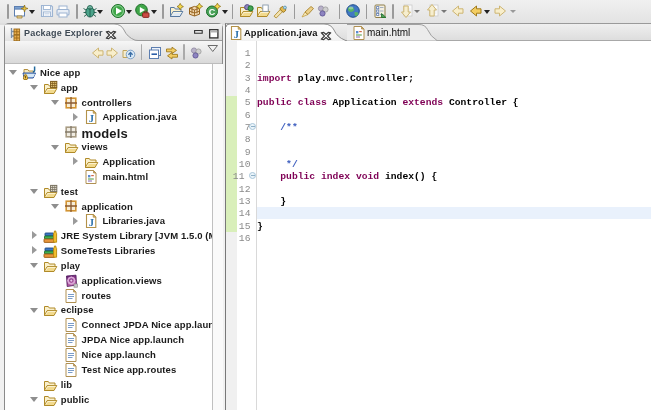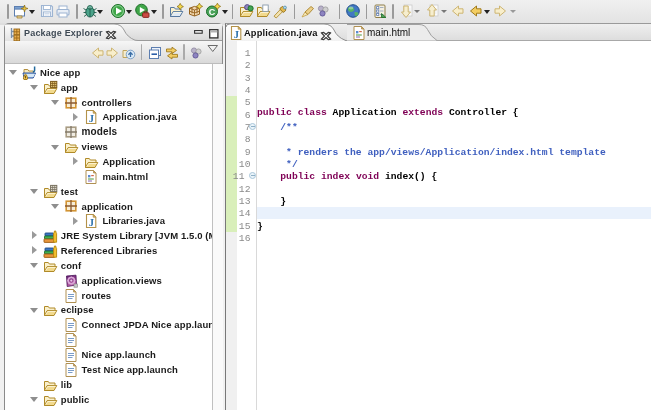--- a/index.html
+++ b/index.html
@@ -306,21 +306,21 @@
         <text x="8.4" y="12.6" font-size="10.5" font-weight="bold" fill="#2e73ad" text-anchor="middle" font-family="Liberation Serif">J</text>
       </svg>
     </div>
     <div class="abs" style="left:102.4px;top:111.4px;font-size:9.5px;font-weight:bold;color:#1a1a1a;white-space:nowrap;letter-spacing:0.1px;">Application.java</div>
     <div style="position:absolute;left:62.6px;top:124.22500000000002px;width:16px;height:16px;">
       <svg width="16" height="16" viewBox="0 0 16 16">
         <rect x="3.2" y="3.2" width="9.6" height="9.6" fill="#f0ece2" stroke="#a89c84" stroke-width="1.6"></rect>
         <path d="M8 2 V14 M2 8 H14" stroke="#82796a" stroke-width="1.3" fill="none"></path>
       </svg>
     </div>
-    <div class="abs" style="left:81.6px;top:126.2px;font-size:10px;font-weight:bold;color:#1a1a1a;white-space:nowrap;letter-spacing:0.1px;">models</div>
+    <div class="abs" style="left:81.6px;top:126.2px;font-size:13px;font-weight:bold;color:#1a1a1a;white-space:nowrap;letter-spacing:0.1px;">models</div>
     <div class="abs" style="left:50.8px;top:144.5px;width:0;height:0;border-left:4.5px solid transparent;border-right:4.5px solid transparent;border-top:5.5px solid #8e8e8e;"></div>
     <div style="position:absolute;left:62.6px;top:139.07500000000002px;width:16px;height:16px;">
       <svg width="16" height="16" viewBox="0 0 16 16">
         <path d="M2.5 13.5 L2.5 4.5 L6.3 4.5 L7.3 6 L13 6 L13 8.5 L5.5 8.5 Z" fill="#faf0cc" stroke="#b08a28" stroke-width="1"></path>
         <path d="M2.5 13.5 L5.3 8.5 L14.8 8.5 L12 13.5 Z" fill="#f2da8e" stroke="#b08a28" stroke-width="1"></path>
         <path d="M3.6 12.6 L5.8 9.4 L13.6 9.4" fill="none" stroke="#fdf6dd" stroke-width="0.9"></path>
       </svg>
     </div>
     <div class="abs" style="left:81.6px;top:141.1px;font-size:9.5px;font-weight:bold;color:#1a1a1a;white-space:nowrap;letter-spacing:0.1px;">views</div>
     <div class="abs" style="left:73.10000000000001px;top:157.1px;width:0;height:0;border-top:4.5px solid transparent;border-bottom:4.5px solid transparent;border-left:5.5px solid #9a9a9a;"></div>
@@ -383,30 +383,30 @@
     <div class="abs" style="left:60.8px;top:230.2px;font-size:9.5px;font-weight:bold;color:#1a1a1a;white-space:nowrap;letter-spacing:0.1px;">JRE System Library [JVM 1.5.0 (Mac</div>
     <div class="abs" style="left:31.5px;top:246.2px;width:0;height:0;border-top:4.5px solid transparent;border-bottom:4.5px solid transparent;border-left:5.5px solid #9a9a9a;"></div>
     <div style="position:absolute;left:41.8px;top:243.025px;width:16px;height:16px;">
       <svg width="16" height="16" viewBox="0 0 16 16">
         <rect x="3" y="5" width="8.6" height="3" rx="0.6" fill="#3a76c4" stroke="#1f4a86" stroke-width="0.9"></rect>
         <rect x="2.5" y="8" width="9.6" height="3" rx="0.6" fill="#3fae53" stroke="#1e6e2e" stroke-width="0.9"></rect>
         <rect x="2" y="11" width="10.8" height="3.4" rx="0.6" fill="#e8963c" stroke="#9c5c14" stroke-width="0.9"></rect>
         <path d="M12.4 4 L12.4 3 L13.8 3 L13.8 4 L14.6 5.5 L14.6 14.2 L11.6 14.2 L11.6 5.5 Z" fill="#f2c030" stroke="#b8880c" stroke-width="0.9"></path>
       </svg>
     </div>
-    <div class="abs" style="left:60.8px;top:245.0px;font-size:9.5px;font-weight:bold;color:#1a1a1a;white-space:nowrap;letter-spacing:0.1px;">Referenced Libraries</div>
+    <div class="abs" style="left:60.8px;top:245.0px;font-size:9.5px;font-weight:bold;color:#1a1a1a;white-space:nowrap;letter-spacing:0.1px;">SomeTests Libraries</div>
     <div class="abs" style="left:30.0px;top:263.3px;width:0;height:0;border-left:4.5px solid transparent;border-right:4.5px solid transparent;border-top:5.5px solid #8e8e8e;"></div>
     <div style="position:absolute;left:41.8px;top:257.875px;width:16px;height:16px;">
       <svg width="16" height="16" viewBox="0 0 16 16">
         <path d="M2.5 13.5 L2.5 4.5 L6.3 4.5 L7.3 6 L13 6 L13 8.5 L5.5 8.5 Z" fill="#faf0cc" stroke="#b08a28" stroke-width="1"></path>
         <path d="M2.5 13.5 L5.3 8.5 L14.8 8.5 L12 13.5 Z" fill="#f2da8e" stroke="#b08a28" stroke-width="1"></path>
         <path d="M3.6 12.6 L5.8 9.4 L13.6 9.4" fill="none" stroke="#fdf6dd" stroke-width="0.9"></path>
       </svg>
     </div>
-    <div class="abs" style="left:60.8px;top:259.9px;font-size:9.5px;font-weight:bold;color:#1a1a1a;white-space:nowrap;letter-spacing:0.1px;">conf</div>
+    <div class="abs" style="left:60.8px;top:259.9px;font-size:9.5px;font-weight:bold;color:#1a1a1a;white-space:nowrap;letter-spacing:0.1px;">play</div>
     <div style="position:absolute;left:62.6px;top:272.725px;width:16px;height:16px;">
       <svg width="16" height="16" viewBox="0 0 16 16">
         <defs>
           <linearGradient id="cfg" x1="0" y1="0" x2="0.3" y2="1">
             <stop offset="0" stop-color="#5e1b6e"></stop>
             <stop offset="1" stop-color="#c467ae"></stop>
           </linearGradient>
         </defs>
         <path d="M3.5 3 L13 2.2 L13.5 12 L4.2 13.5 Z" fill="url(#cfg)" stroke="#4a1458" stroke-width="0.8"></path>
         <circle cx="8.3" cy="7.6" r="3.2" fill="none" stroke="#daa8d8" stroke-width="1.5"></circle>
@@ -441,36 +441,37 @@
       </svg>
     </div>
     <div class="abs" style="left:81.6px;top:319.3px;font-size:9.5px;font-weight:bold;color:#1a1a1a;white-space:nowrap;letter-spacing:0.1px;">Connect JPDA Nice app.launc</div>
     <div style="position:absolute;left:62.6px;top:332.12500000000006px;width:16px;height:16px;">
       <svg width="16" height="16" viewBox="0 0 16 16">
         <path d="M3 1.5 H10.5 L13 4 V14.5 H3 Z" fill="#ffffff" stroke="#b09052" stroke-width="1"></path>
         <path d="M10.5 1.5 L10.5 4 L13 4 Z" fill="#c9a25f" stroke="#b09052" stroke-width="0.8"></path>
         <path d="M5 6.5 H11 M5 8.5 H11 M5 10.5 H9.5" stroke="#7a9cc8" stroke-width="1"></path>
       </svg>
     </div>
+    <div class="abs" style="left:81.6px;top:334.1px;font-size:9.5px;font-weight:bold;color:#1a1a1a;white-space:nowrap;letter-spacing:0.1px;">JPDA Nice app.launch</div>
     <div style="position:absolute;left:62.6px;top:346.97499999999997px;width:16px;height:16px;">
       <svg width="16" height="16" viewBox="0 0 16 16">
         <path d="M3 1.5 H10.5 L13 4 V14.5 H3 Z" fill="#ffffff" stroke="#b09052" stroke-width="1"></path>
         <path d="M10.5 1.5 L10.5 4 L13 4 Z" fill="#c9a25f" stroke="#b09052" stroke-width="0.8"></path>
         <path d="M5 6.5 H11 M5 8.5 H11 M5 10.5 H9.5" stroke="#7a9cc8" stroke-width="1"></path>
       </svg>
     </div>
     <div class="abs" style="left:81.6px;top:349.0px;font-size:9.5px;font-weight:bold;color:#1a1a1a;white-space:nowrap;letter-spacing:0.1px;">Nice app.launch</div>
     <div style="position:absolute;left:62.6px;top:361.825px;width:16px;height:16px;">
       <svg width="16" height="16" viewBox="0 0 16 16">
         <path d="M3 1.5 H10.5 L13 4 V14.5 H3 Z" fill="#ffffff" stroke="#b09052" stroke-width="1"></path>
         <path d="M10.5 1.5 L10.5 4 L13 4 Z" fill="#c9a25f" stroke="#b09052" stroke-width="0.8"></path>
         <path d="M5 6.5 H11 M5 8.5 H11 M5 10.5 H9.5" stroke="#7a9cc8" stroke-width="1"></path>
       </svg>
     </div>
-    <div class="abs" style="left:81.6px;top:363.8px;font-size:9.5px;font-weight:bold;color:#1a1a1a;white-space:nowrap;letter-spacing:0.1px;">Test Nice app.launch</div>
+    <div class="abs" style="left:81.6px;top:363.8px;font-size:9.5px;font-weight:bold;color:#1a1a1a;white-space:nowrap;letter-spacing:0.1px;">Test Nice app.routes</div>
     <div style="position:absolute;left:41.8px;top:376.675px;width:16px;height:16px;">
       <svg width="16" height="16" viewBox="0 0 16 16">
         <path d="M2.5 13.5 L2.5 4.5 L6.3 4.5 L7.3 6 L13 6 L13 8.5 L5.5 8.5 Z" fill="#faf0cc" stroke="#b08a28" stroke-width="1"></path>
         <path d="M2.5 13.5 L5.3 8.5 L14.8 8.5 L12 13.5 Z" fill="#f2da8e" stroke="#b08a28" stroke-width="1"></path>
         <path d="M3.6 12.6 L5.8 9.4 L13.6 9.4" fill="none" stroke="#fdf6dd" stroke-width="0.9"></path>
       </svg>
     </div>
     <div class="abs" style="left:60.8px;top:378.7px;font-size:9.5px;font-weight:bold;color:#1a1a1a;white-space:nowrap;letter-spacing:0.1px;">lib</div>
     <div class="abs" style="left:30.0px;top:396.9px;width:0;height:0;border-left:4.5px solid transparent;border-right:4.5px solid transparent;border-top:5.5px solid #8e8e8e;"></div>
     <div style="position:absolute;left:41.8px;top:391.52500000000003px;width:16px;height:16px;">
@@ -547,19 +548,19 @@
     <div style="position:absolute;right:0;top:196.1px;height:12.33px;line-height:12.33px;">13</div>
     <div style="position:absolute;right:0;top:208.4px;height:12.33px;line-height:12.33px;">14</div>
     <div style="position:absolute;right:0;top:220.7px;height:12.33px;line-height:12.33px;">15</div>
     <div style="position:absolute;right:0;top:233.0px;height:12.33px;line-height:12.33px;">16</div>
   </div>
 <div class="abs" style="left:249.2px;top:122.7px;width:7.2px;height:7.2px;border:1px solid #a9c6da;border-radius:50%;background:#eaf4fa;box-sizing:border-box;"></div>
 <div class="abs" style="left:250.9px;top:125.7px;width:3.8px;height:1.3px;background:#8fb0c6;"></div>
 <div class="abs" style="left:249.2px;top:172.0px;width:7.2px;height:7.2px;border:1px solid #a9c6da;border-radius:50%;background:#eaf4fa;box-sizing:border-box;"></div>
 <div class="abs" style="left:250.9px;top:175.0px;width:3.8px;height:1.3px;background:#8fb0c6;"></div>
 <div class="abs" style="left:257px;top:0;width:394px;height:410px;overflow:hidden;font-family:'Liberation Mono',monospace;font-size:9.7px;font-weight:bold;color:#000;">
-    <div style="position:absolute;left:0;top:97.4px;height:12.33px;line-height:12.33px;white-space:pre;margin-top:10px;"><span style="color:#7f0055">public</span> <span style="color:#7f0055">class</span> Application <span style="color:#7f0055">extends</span> Controller {</div>
+    <div style="position:absolute;left:0;top:72.8px;height:12.33px;line-height:12.33px;white-space:pre;"><span style="color:#7f0055">import</span> play.mvc.Controller;</div>
+    <div style="position:absolute;left:0;top:97.4px;height:12.33px;line-height:12.33px;white-space:pre;"><span style="color:#7f0055">public</span> <span style="color:#7f0055">class</span> Application <span style="color:#7f0055">extends</span> Controller {</div>
     <div style="position:absolute;left:0;top:122.1px;height:12.33px;line-height:12.33px;white-space:pre;"><span style="color:#3f5fbf;">    /**</span></div>
-    <div style="position:absolute;left:0;top:146.7px;height:12.33px;line-height:12.33px;white-space:pre;"><span style="color:#3f5fbf;">     * renders the app/views/Application/index.html template</span></div>
     <div style="position:absolute;left:0;top:159.1px;height:12.33px;line-height:12.33px;white-space:pre;"><span style="color:#3f5fbf;">     */</span></div>
     <div style="position:absolute;left:0;top:171.4px;height:12.33px;line-height:12.33px;white-space:pre;">    <span style="color:#7f0055">public</span> <span style="color:#7f0055">index</span> <span style="color:#7f0055">void</span> index() {</div>
     <div style="position:absolute;left:0;top:196.1px;height:12.33px;line-height:12.33px;white-space:pre;">    }</div>
     <div style="position:absolute;left:0;top:220.7px;height:12.33px;line-height:12.33px;white-space:pre;">}</div>
   </div>
 </body></html>

